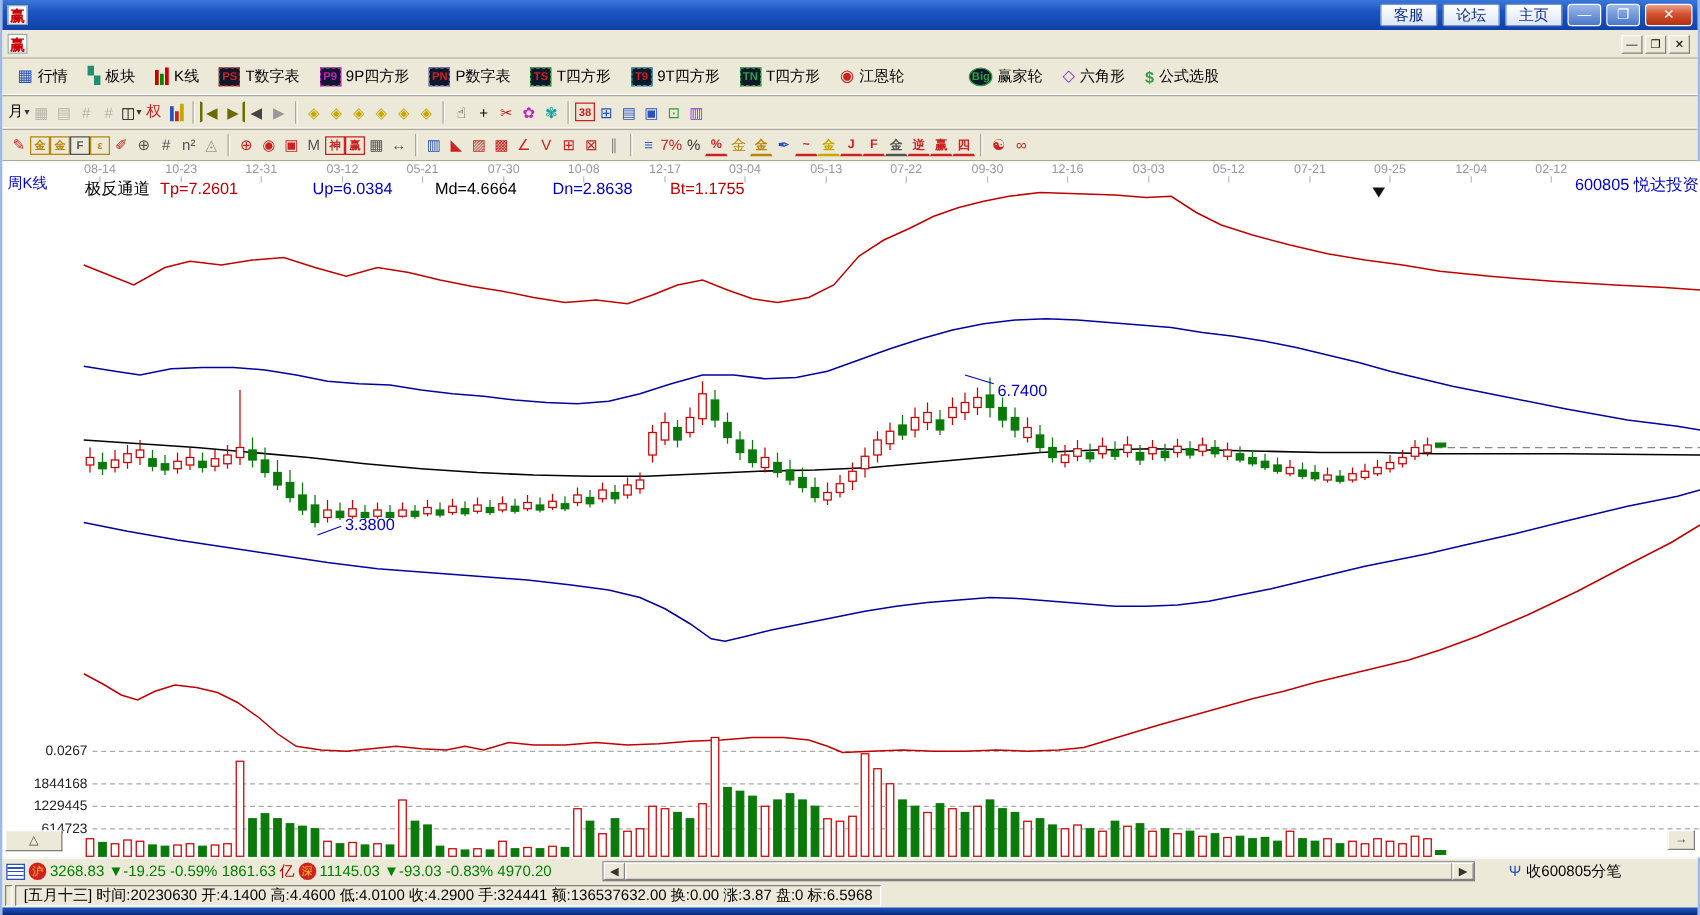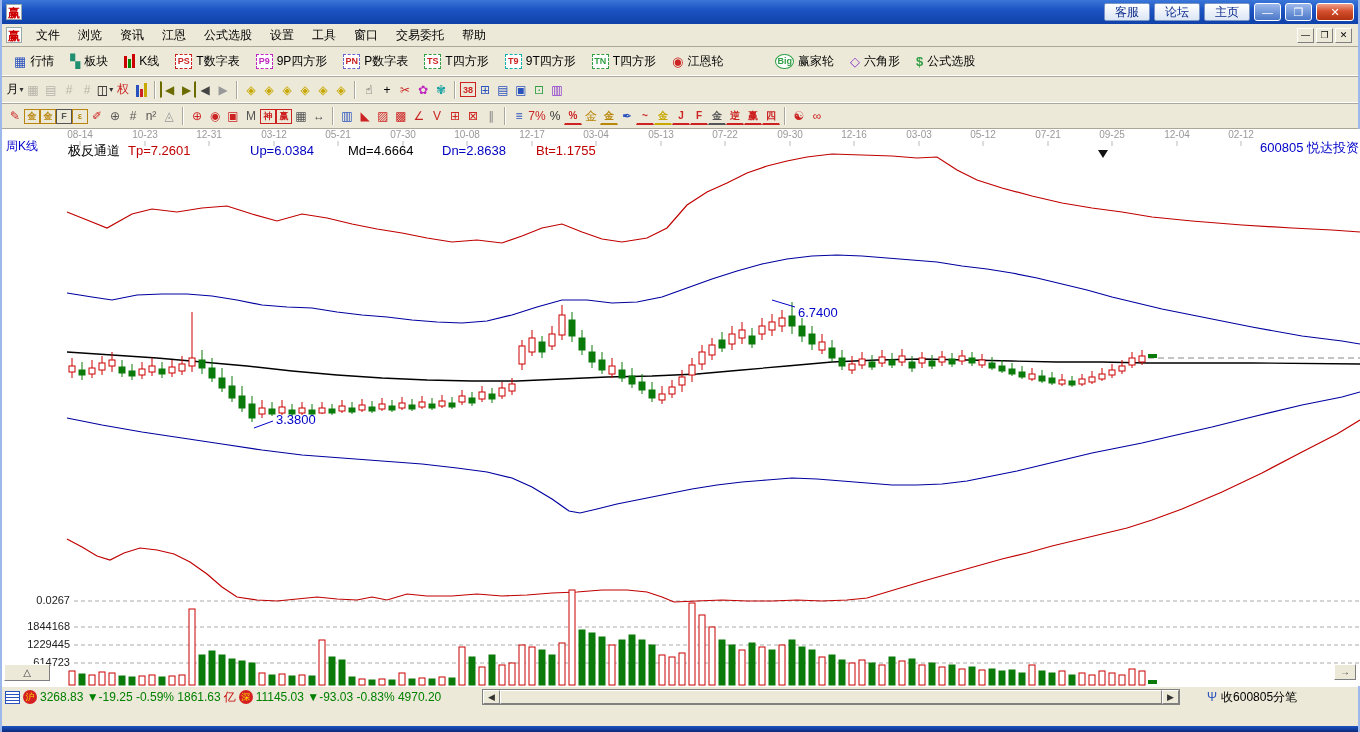--- a/index.html
+++ b/index.html
@@ -32,21 +32,21 @@
     border-color:#fff #808080 #808080 #fff; font-size:9px; line-height:13px; text-align:center; cursor:pointer; }
 
   
   .toolbar { position:absolute; left:0; width:100%; background:#ece9d8; display:flex; align-items:center; }
   #toolbarA { top:47px; height:29px; border-bottom:1px solid #fff; padding-left:4px; }
   #toolbarB { top:76px; height:27px; border-top:1px solid #aca899; border-bottom:1px solid #fff; padding-left:4px; }
   #toolbarC { top:103px; height:26px; border-top:1px solid #aca899; border-bottom:1px solid #aca899; padding-left:4px; }
   .tbA-item { display:flex; align-items:center; gap:4px; padding:2px 7px; cursor:pointer; border:1px solid transparent; }
   .tbA-label { font-size:12px; color:#000; white-space:nowrap; }
   .badge { display:inline-block; min-width:17px; height:15px; font-size:9px; font-weight:bold;
-    line-height:13px; text-align:center; border:1px dashed; padding:0 1px; background:#ffffff; }
+    line-height:13px; text-align:center; border:1px dashed; padding:0 1px; background:#0f172a; }
   .badge.round { border-radius:50%; border-style:solid;margin-left:36px; }
   .icon16 { display:inline-flex; width:18px; height:17px; align-items:center; justify-content:center;
     font-size:12px; cursor:pointer; border:1px solid transparent; }
   .icon16.boxed { border:1px solid currentColor; font-size:9px; font-weight:bold; width:16px; height:15px; }
   .icon16.ang { border-bottom:2px solid currentColor; font-size:10px; font-weight:bold; }
   .icon16.dd::after { content:"▾"; font-size:8px; color:#333; margin-left:1px; }
   .kline-ic { display:inline-flex; gap:1px; align-items:flex-end; height:14px; }
   .kline-ic i { display:block; width:3px; background:#c00; height:12px; }
   .kline-ic i:nth-child(2) { background:#080; height:9px; }
   .kline-ic i:nth-child(3) { background:#c00; height:14px; }
@@ -101,32 +101,20 @@
       <div class="quick-btn">论坛</div>
       <div class="quick-btn">主页</div>
       <div class="winbtn min">—</div>
       <div class="winbtn res">❐</div>
       <div class="winbtn close">✕</div>
     </div>
   </div>
 
   <div class="menubar">
     <div class="logo">赢</div>
-    <div id="menu-items" style="display:flex;">
-        <div class="menu-item">文件</div>
-        <div class="menu-item">浏览</div>
-        <div class="menu-item">资讯</div>
-        <div class="menu-item">江恩</div>
-        <div class="menu-item">公式选股</div>
-        <div class="menu-item">设置</div>
-        <div class="menu-item">工具</div>
-        <div class="menu-item">窗口</div>
-        <div class="menu-item">交易委托</div>
-        <div class="menu-item">帮助</div>
-      </div>
     <div class="mdi-group" id="mdi-group">
         <div class="mdi-btn">—</div>
         <div class="mdi-btn">❐</div>
         <div class="mdi-btn">✕</div>
       </div>
   </div>
 
   <div class="toolbar" id="toolbarA">
       <div class="tbA-item">
         <span style="color: rgb(42, 82, 190); font-size: 13px;">▦</span>
@@ -690,15 +678,19 @@
       <div class="hs-arrow">◀</div>
       <div class="hs-thumb"></div>
       <div class="hs-arrow">▶</div>
     </div>
     <div class="sb-right">
       <span class="antenna">Ψ</span>
       <span>收600805分笔</span>
     </div>
   </div>
 
+  <div class="bottombar">
+    <div class="bb-panel stub"></div>
+    <div class="bb-panel">[五月十三] 时间:20230630 开:4.1400 高:4.4600 低:4.0100 收:4.2900 手:324441 额:136537632.00 换:0.00 涨:3.87 盘:0 标:6.5968</div>
+  </div>
 
   <div class="bottom-strip"></div>
 </div>
 
 </body></html>

